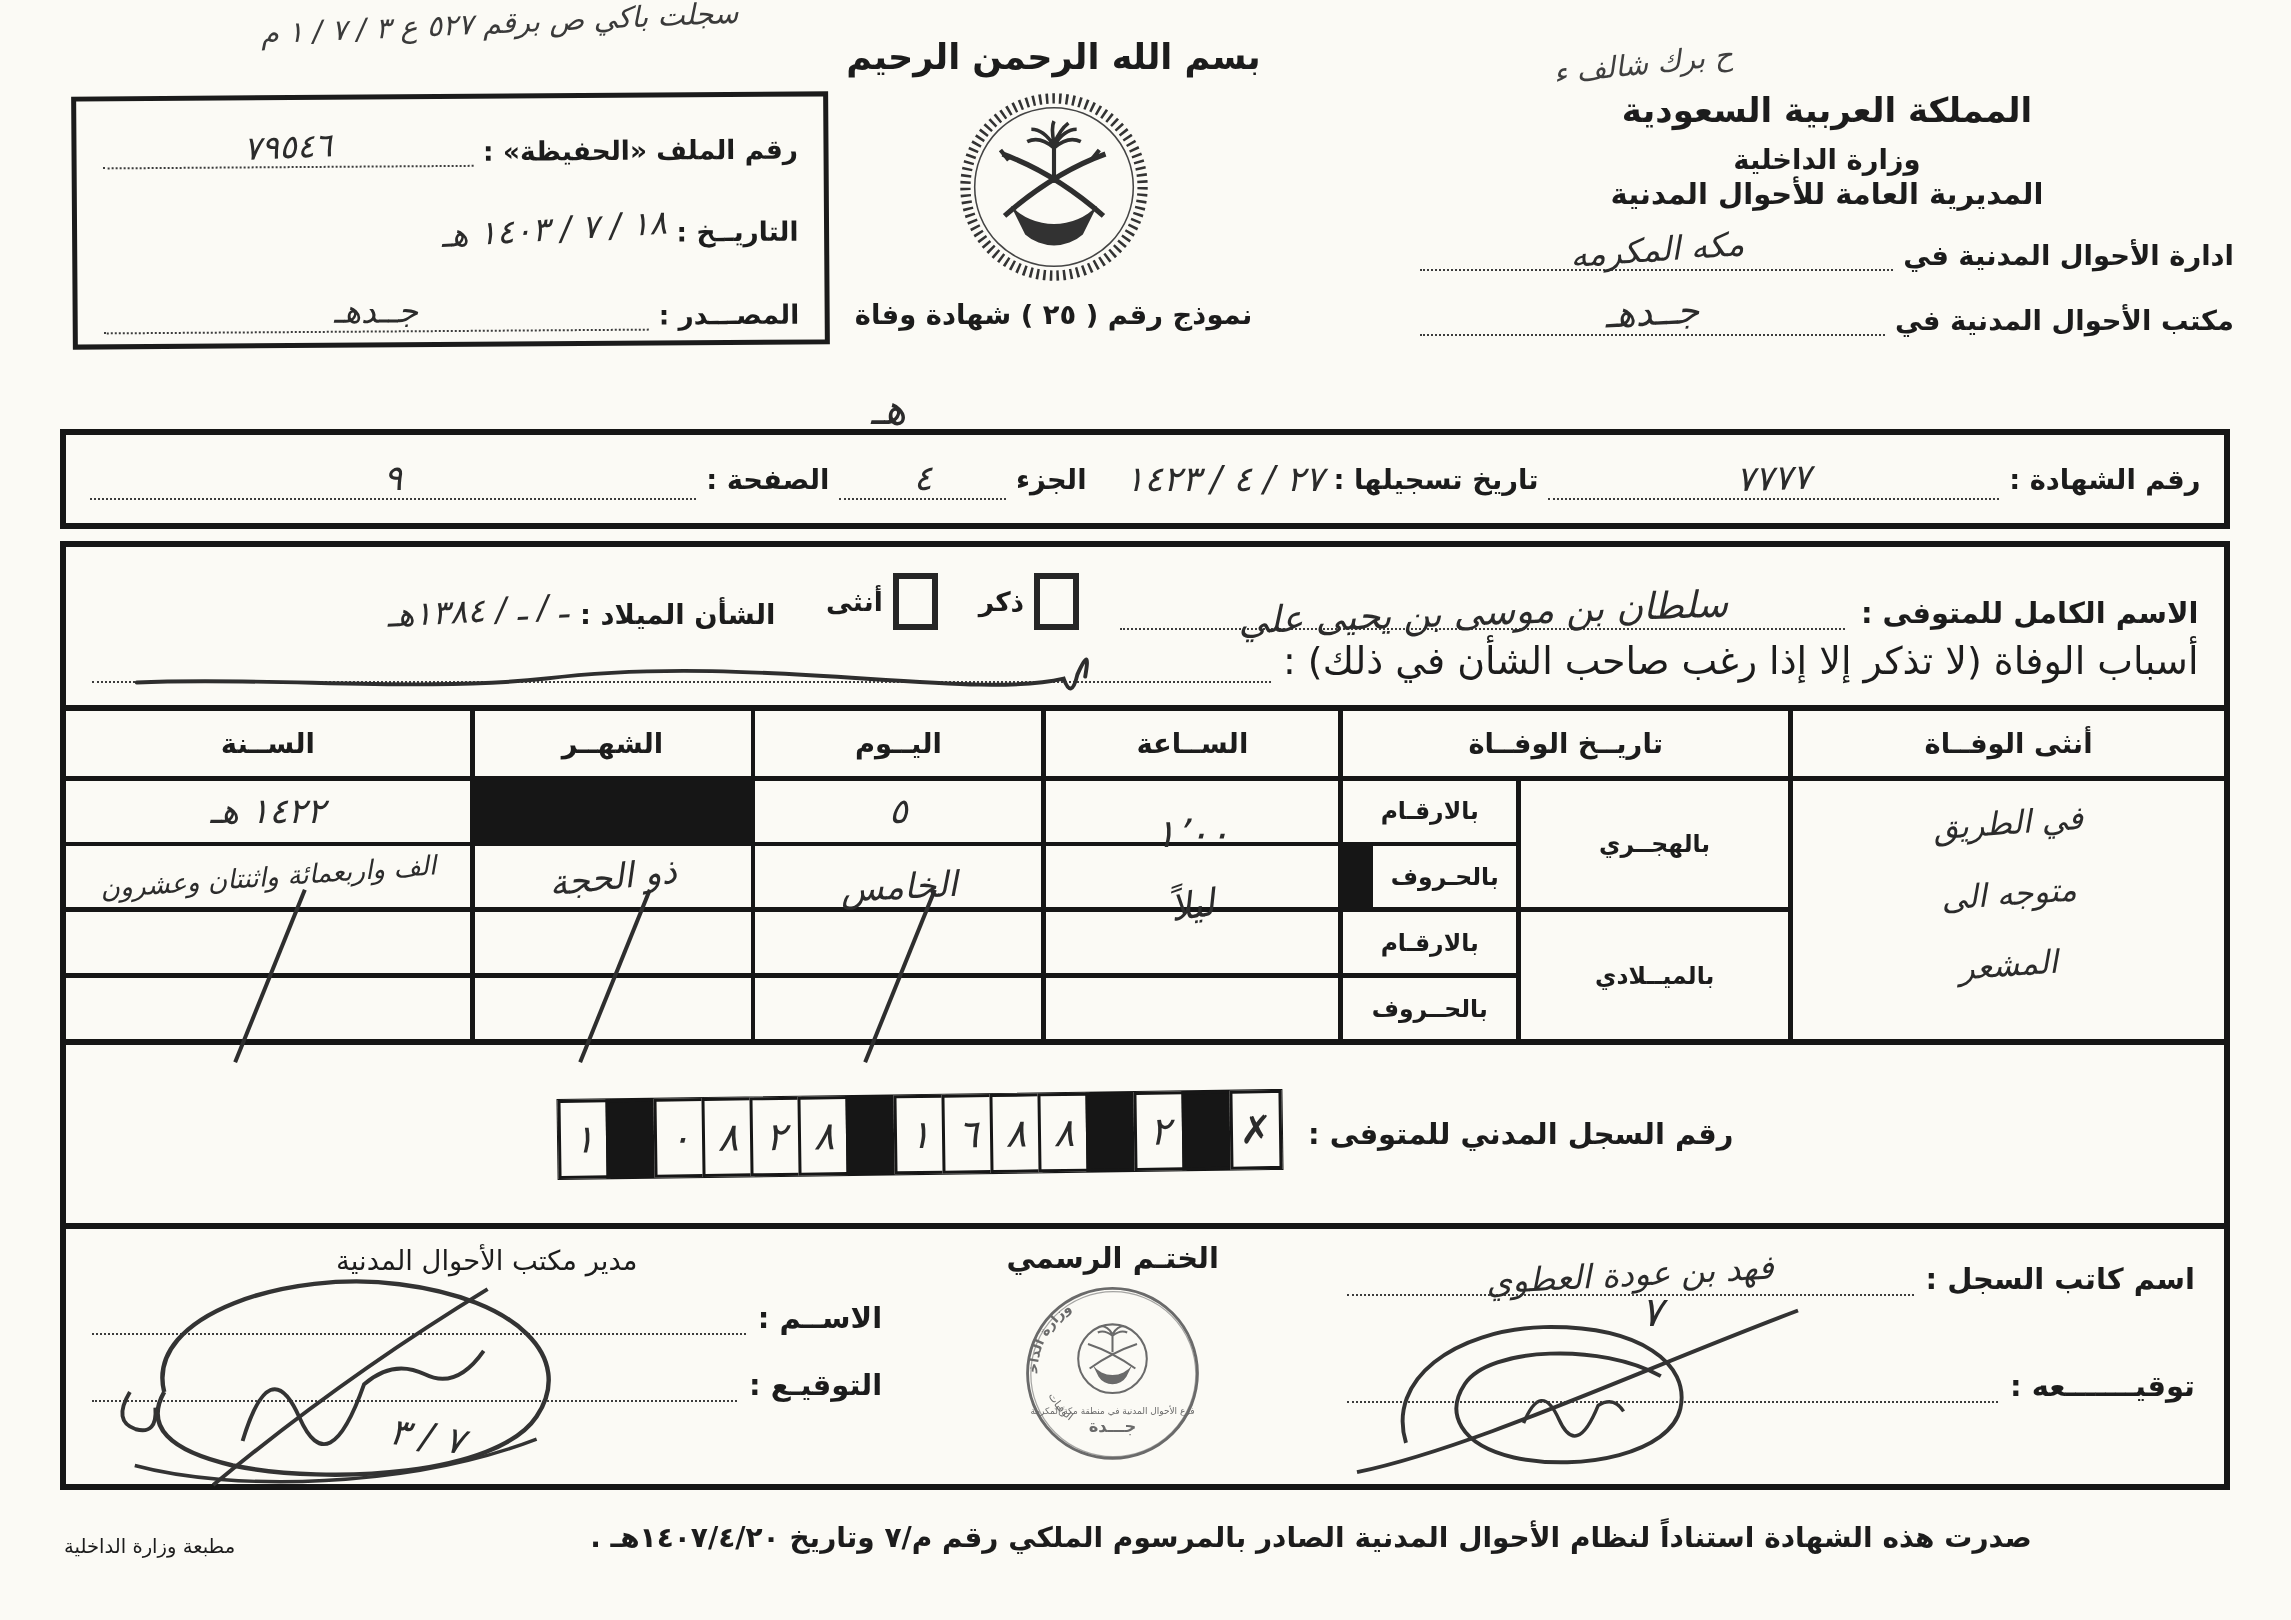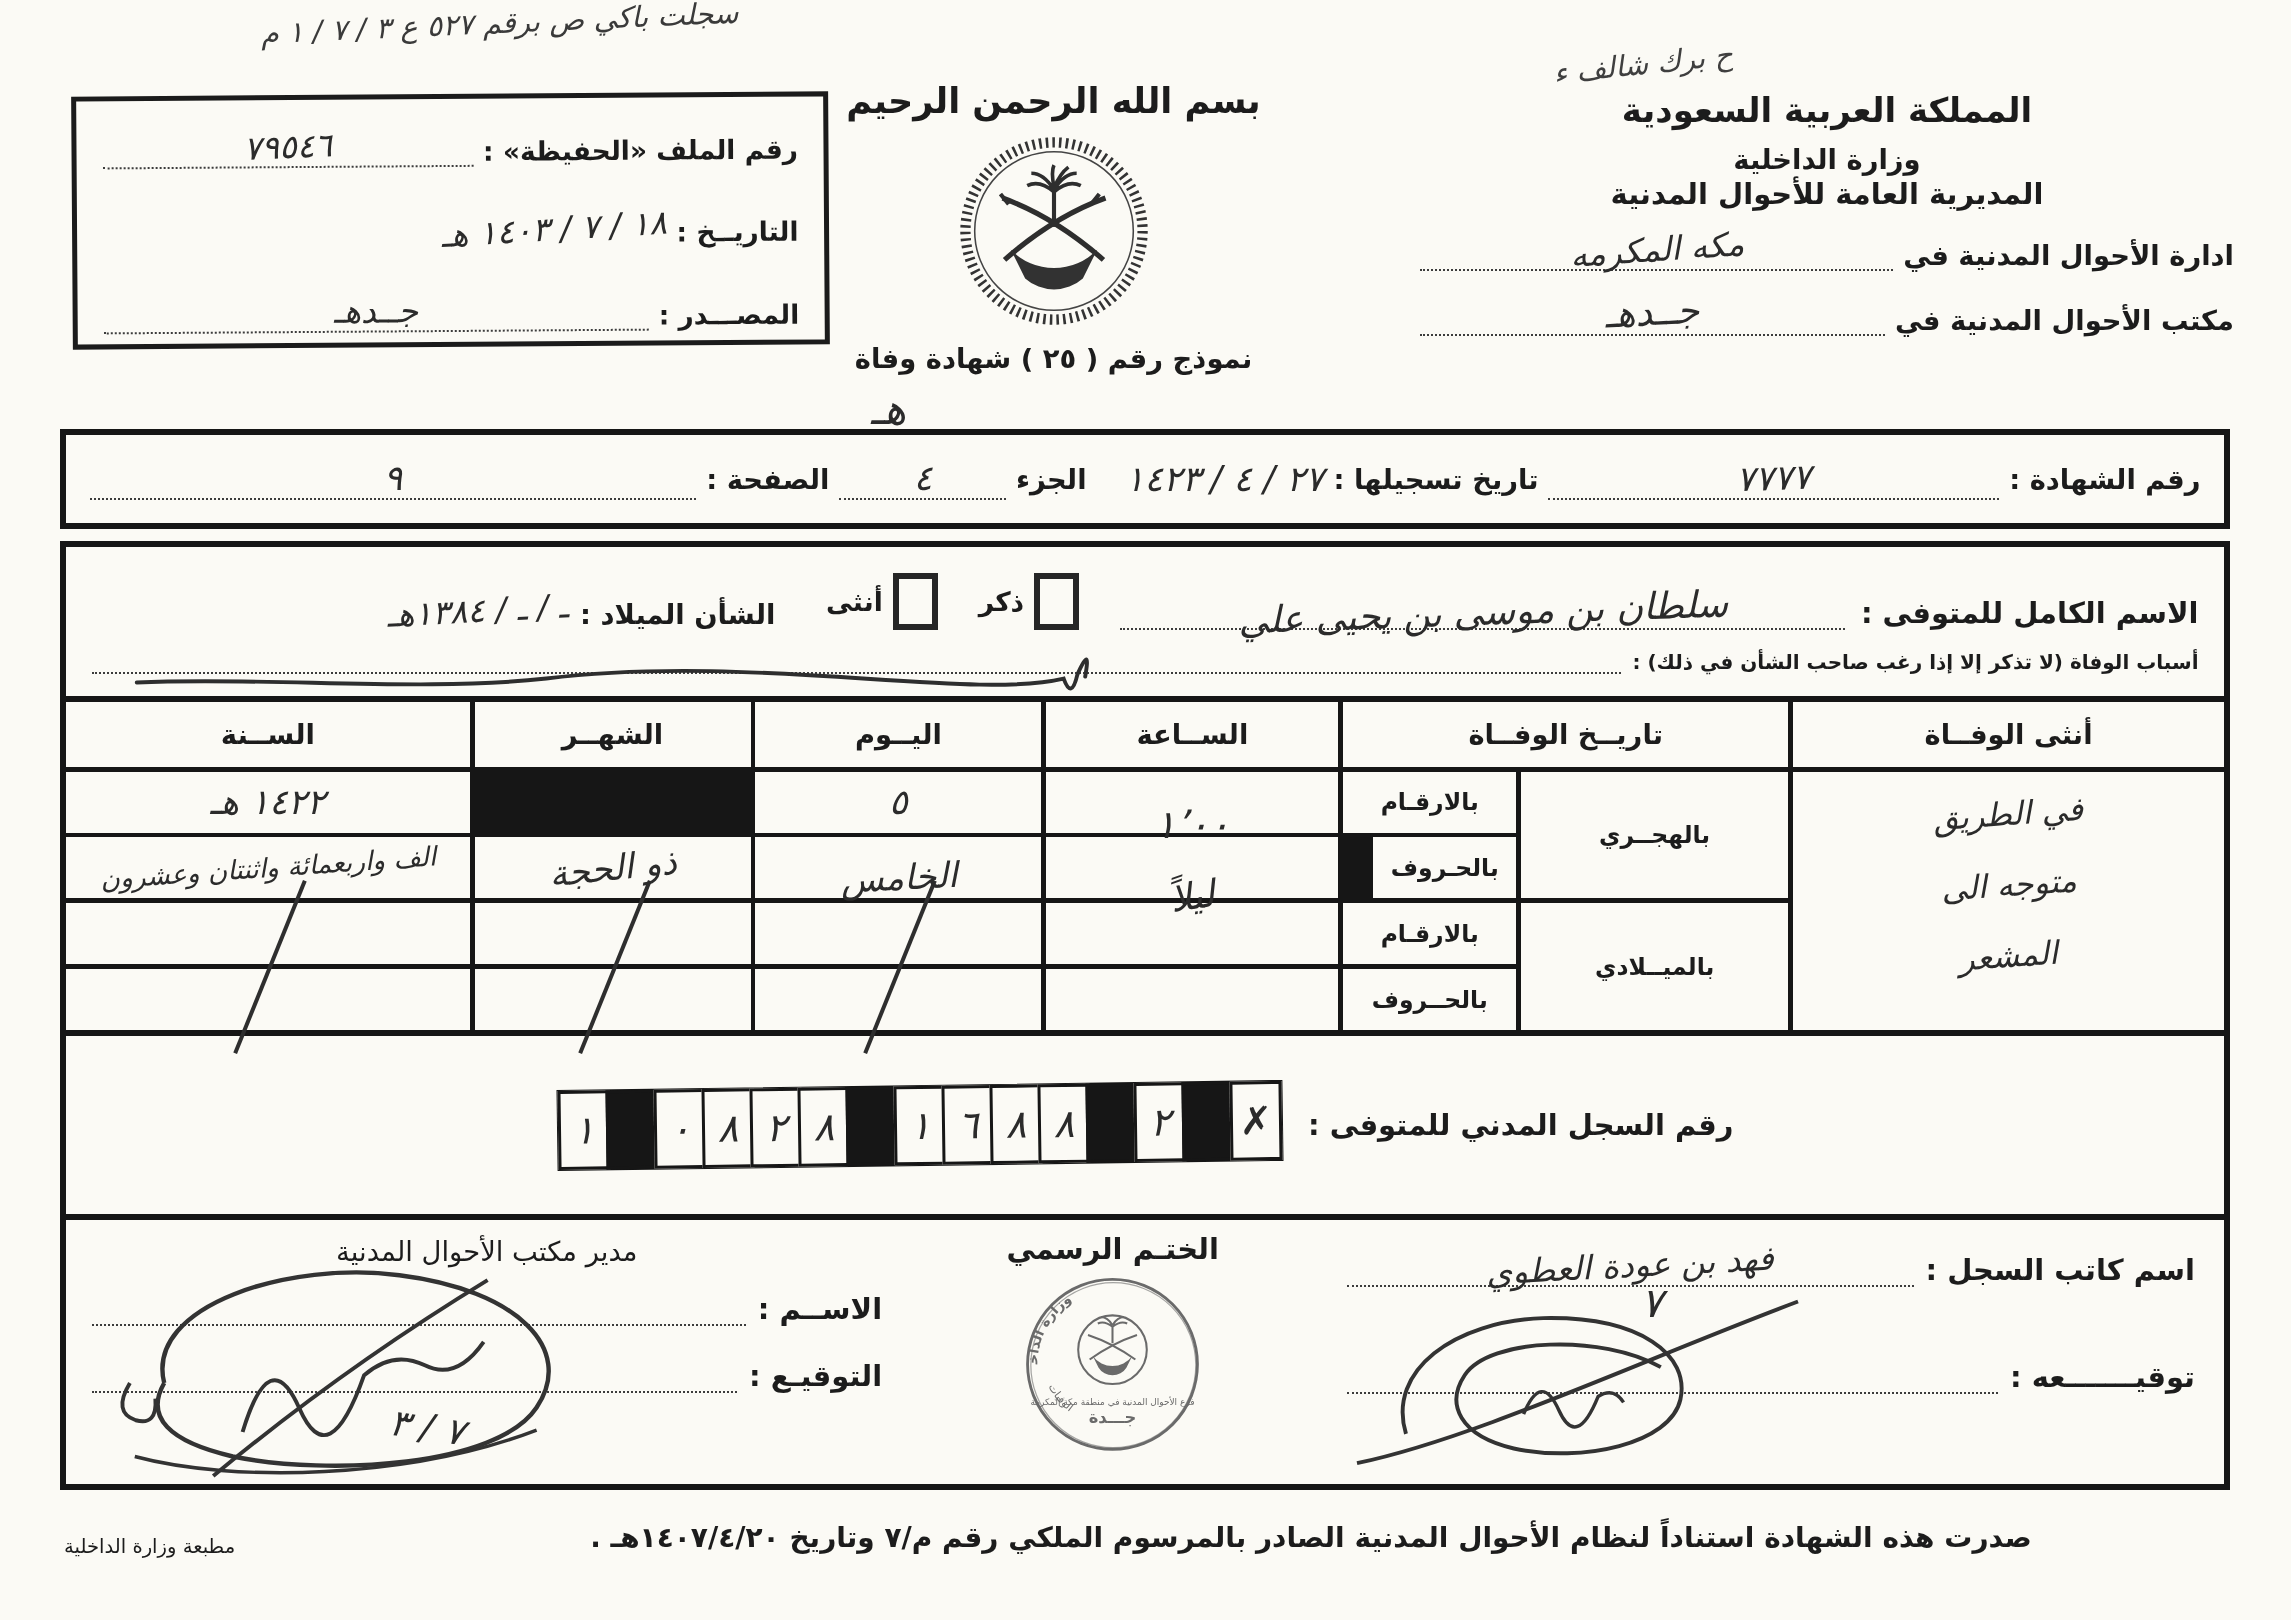--- a/index.html
+++ b/index.html
@@ -24,21 +24,21 @@
   
   .file-box{position:absolute; left:73px; top:94px; width:757px; height:253px;
     border:5.9px solid #1b1b1b; box-sizing:border-box; padding:27.4px 25.5px 9.8px;
     transform:rotate(-0.4deg); display:flex; flex-direction:column; justify-content:space-between;}
   .file-box .lbl{font-size:26.5px; font-weight:bold; white-space:nowrap;}
   .file-box .hw{font-size:33px;}
   .fb-num .hw{letter-spacing:9.8px; transform:rotate(-2deg); display:inline-block;}
 
   
   .center-head{position:absolute; left:829px; top:37px; width:451px; text-align:center;}
-  .basmala{font-size:35px; font-weight:bold; margin-bottom:5.9px;margin-top:44px;}
+  .basmala{font-size:35px; font-weight:bold; margin-bottom:5.9px;}
   .form-caption{font-size:27.4px; font-weight:bold; margin-top:3.9px;}
   .heh-float{position:absolute; font-size:43px;}
 
   
   .right-head{position:absolute; left:1421px; top:90px; width:814px;}
   .rh-country{font-size:34px; font-weight:bold; text-align:center;}
   .rh-ministry{font-size:27.4px; font-weight:bold; text-align:center; margin-top:13.7px;}
   .rh-directorate{font-size:29px; font-weight:bold; text-align:center; margin-top:2px;}
   .rh-row{display:flex; align-items:flex-end; gap:9.8px; margin-top:19.6px; font-size:27.4px; font-weight:bold;}
   .rh-row .hw{font-size:33px; font-weight:400;}
@@ -61,21 +61,21 @@
   .name-line{flex:0 0 725px; border-bottom:2.9px dotted #3c3c3c; text-align:center;}
   .name-line .hw{font-size:37px; display:inline-block; transform:rotate(-2deg) translateY(5.9px);}
   .chk-group{display:flex; align-items:center; gap:9.8px; margin-right:25.5px;}
   .checkbox{width:33px; height:45px; border:6.9px solid #262626; display:inline-block;}
   .chk-lbl{font-size:26.5px; font-weight:bold;}
   .birth-group{display:flex; align-items:flex-end; gap:11.8px; margin-right:35px;}
   .birth-group .lbl{font-size:27.4px; font-weight:bold;}
   .birth-group .hw{font-size:33px; transform:rotate(-3deg);}
 
   .reasons-row{display:flex; align-items:flex-end; gap:11.8px; padding:9.8px 25.5px 13.7px; position:relative;}
-  .reasons-row .lbl{font-size:20px; font-weight:bold; white-space:nowrap;}
+  .reasons-row .lbl{font-size:38px; font-weight:normal; white-space:nowrap;}
   .strike-svg{position:absolute; left:59px; top:17.6px; width:1019px; height:69px; pointer-events:none;}
 
   
   .death-table{display:grid; direction:rtl; background:#161616; padding:5.9px 0;
     grid-template-columns:431px 267px 173px 292px 286px 276px 1fr;
     grid-template-rows:65px 61px 61px 61px 61px; gap:4.9px; margin-top:7.8px;}
   .tcell{background:#fbfaf5; display:flex; align-items:center; justify-content:center; position:relative; overflow:visible;}
   .thead{font-size:27.4px; font-weight:bold;}
   .tsub{font-size:23.5px; font-weight:bold;}
   .tcell .hw{font-size:35px;}

